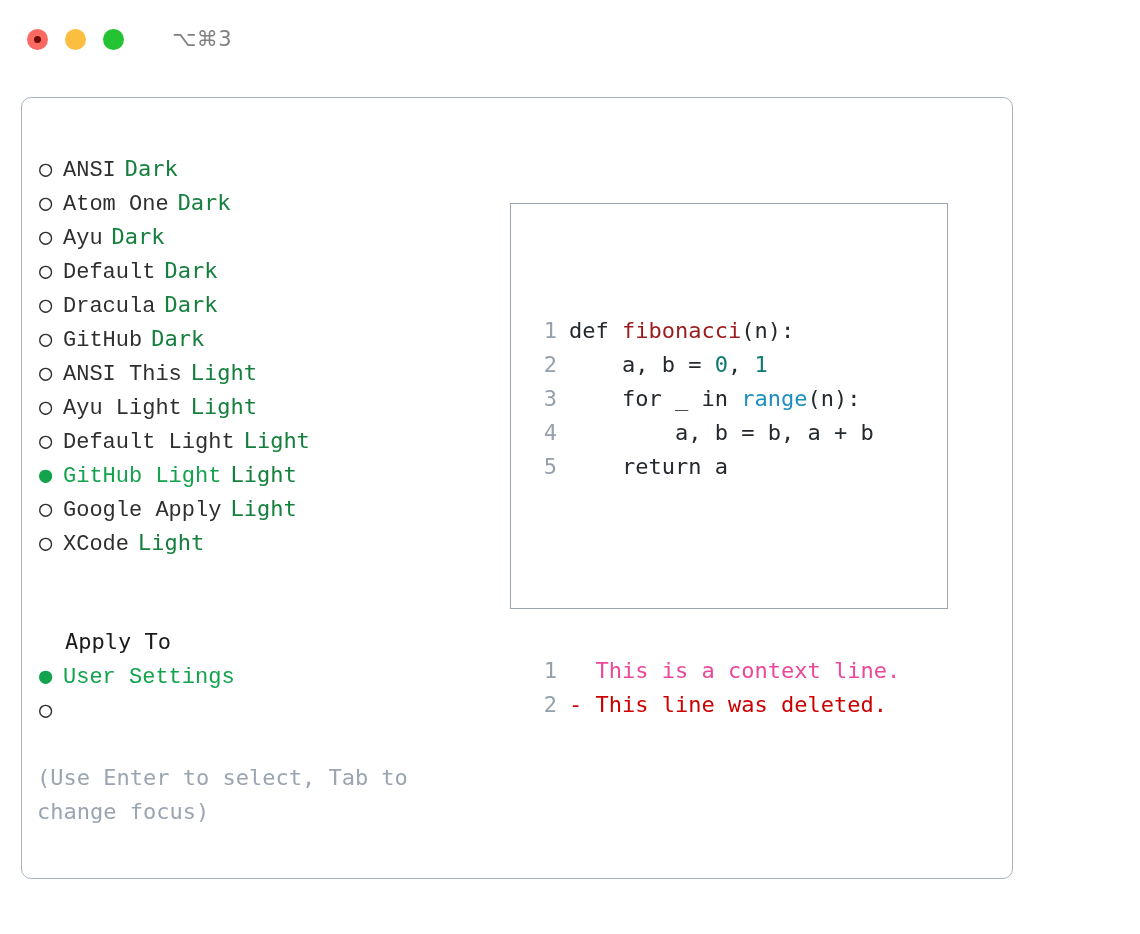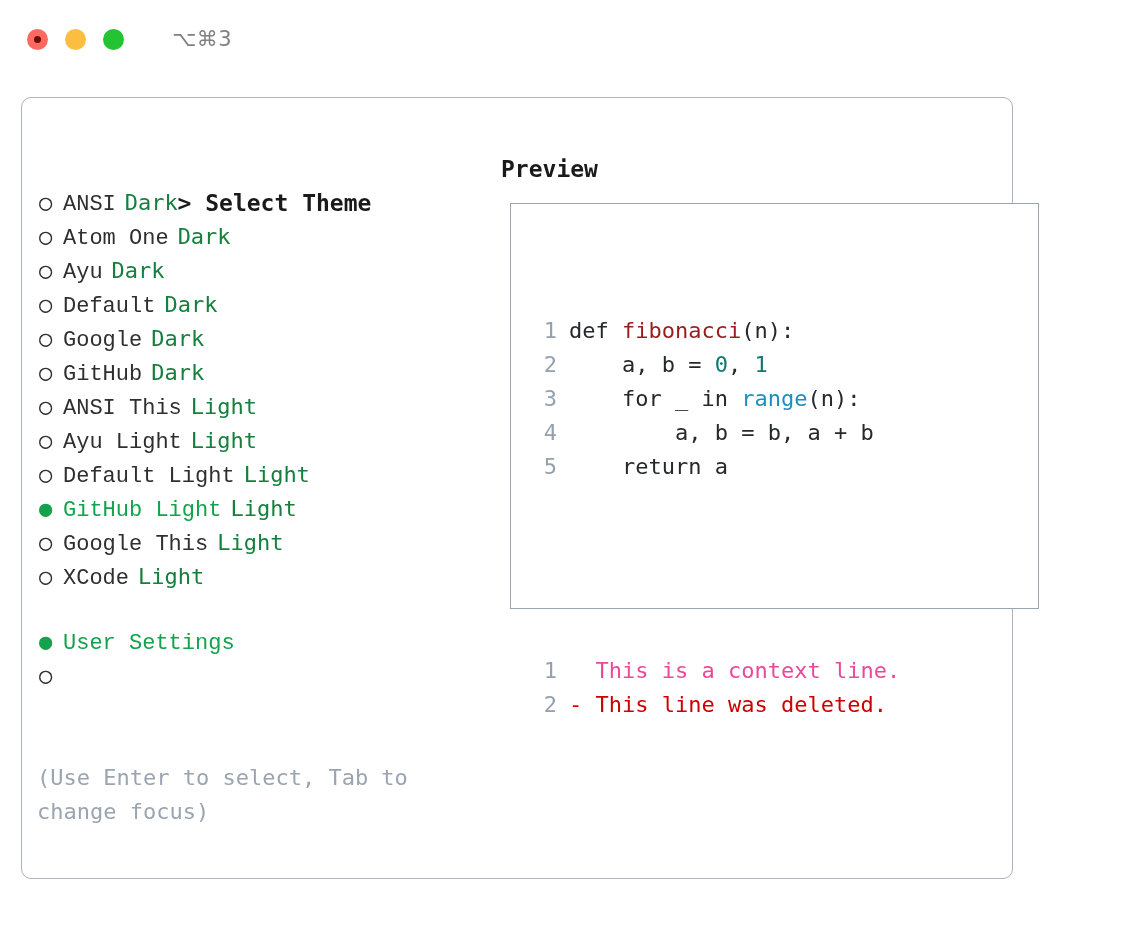--- a/index.html
+++ b/index.html
@@ -174,21 +174,21 @@
     color: #1a1a1a;
     line-height: 34px;
     height: 34px;
     white-space: pre;
   }
 
   .preview-box {
     position: absolute;
     left: 488px;
     top: 105px;
-    width: 529px;
+    width: 438px;
     height: 406px;
     border: 1.6px solid #9aa5b1;
     box-sizing: border-box;
     background: #ffffff;
   }
 
   .code {
     position: absolute;
     left: 20px;
     top: 42px;
@@ -226,51 +226,46 @@
       <span class="dot dot-min"></span>
       <span class="dot dot-max"></span>
     </div>
     <div class="shortcut">⌥⌘3</div>
   </div>
 
   <div class="panel">
     <div class="panel-inner">
 
       <div class="left-col">
-        <div class="section-head">
-          <span class="caret">&gt;</span><span> </span><span>Select Theme</span>
-        </div>
         <div id="theme-list">
             <div class="theme-row"><span class="marker">○</span><span class="label">ANSI</span><span class="variant">Dark</span></div>
             <div class="theme-row"><span class="marker">○</span><span class="label">Atom One</span><span class="variant">Dark</span></div>
             <div class="theme-row"><span class="marker">○</span><span class="label">Ayu</span><span class="variant">Dark</span></div>
             <div class="theme-row"><span class="marker">○</span><span class="label">Default</span><span class="variant">Dark</span></div>
-            <div class="theme-row"><span class="marker">○</span><span class="label">Google</span><span class="variant">Dark</span></div>
+            <div class="theme-row"><span class="marker">○</span><span class="label">Dracula</span><span class="variant">Dark</span></div>
             <div class="theme-row"><span class="marker">○</span><span class="label">GitHub</span><span class="variant">Dark</span></div>
             <div class="theme-row"><span class="marker">○</span><span class="label">ANSI This</span><span class="variant">Light</span></div>
             <div class="theme-row"><span class="marker">○</span><span class="label">Ayu Light</span><span class="variant">Light</span></div>
             <div class="theme-row"><span class="marker">○</span><span class="label">Default Light</span><span class="variant">Light</span></div>
             <div class="theme-row"><span class="marker selected">●</span><span class="label selected">GitHub Light</span><span class="variant">Light</span></div>
-            <div class="theme-row"><span class="marker">○</span><span class="label">Google This</span><span class="variant">Light</span></div>
+            <div class="theme-row"><span class="marker">○</span><span class="label">Google Apply</span><span class="variant">Light</span></div>
             <div class="theme-row"><span class="marker">○</span><span class="label">XCode</span><span class="variant">Light</span></div>
           </div>
       </div>
 
       <div class="applyto">
+        <div class="applyto-head">Apply To</div>
         <div id="apply-list">
             <div class="theme-row"><span class="marker selected">●</span><span class="label selected">User Settings</span></div>
             <div class="theme-row"><span class="marker">○</span></div>
           </div>
       </div>
 
       <div class="hint">(Use Enter to select, Tab to change focus)</div>
 
-      <div class="right-col">
-        <div class="preview-head">Preview</div>
-      </div>
 
       <div class="preview-box">
         <div class="code">
           <div id="code-lines"><div class="cline"><span class="gutter">1</span><span class="tok-plain">def </span><span class="tok-func">fibonacci</span><span class="tok-plain">(n):</span></div><div class="cline"><span class="gutter">2</span><span class="tok-plain">    a, b = </span><span class="tok-num">0</span><span class="tok-plain">, </span><span class="tok-num">1</span></div><div class="cline"><span class="gutter">3</span><span class="tok-plain">    for _ in </span><span class="tok-builtin">range</span><span class="tok-plain">(n):</span></div><div class="cline"><span class="gutter">4</span><span class="tok-plain">        a, b = b, a + b</span></div><div class="cline"><span class="gutter">5</span><span class="tok-plain">    return a</span></div></div>
           <div class="blank-line"></div>
           <div id="diff-lines"><div class="cline"><span class="gutter">1</span><span class="diff-ctx">  This is a context line.</span></div><div class="cline"><span class="gutter">2</span><span class="diff-del">- This line was deleted.</span></div></div>
         </div>
       </div>
 
     </div>

